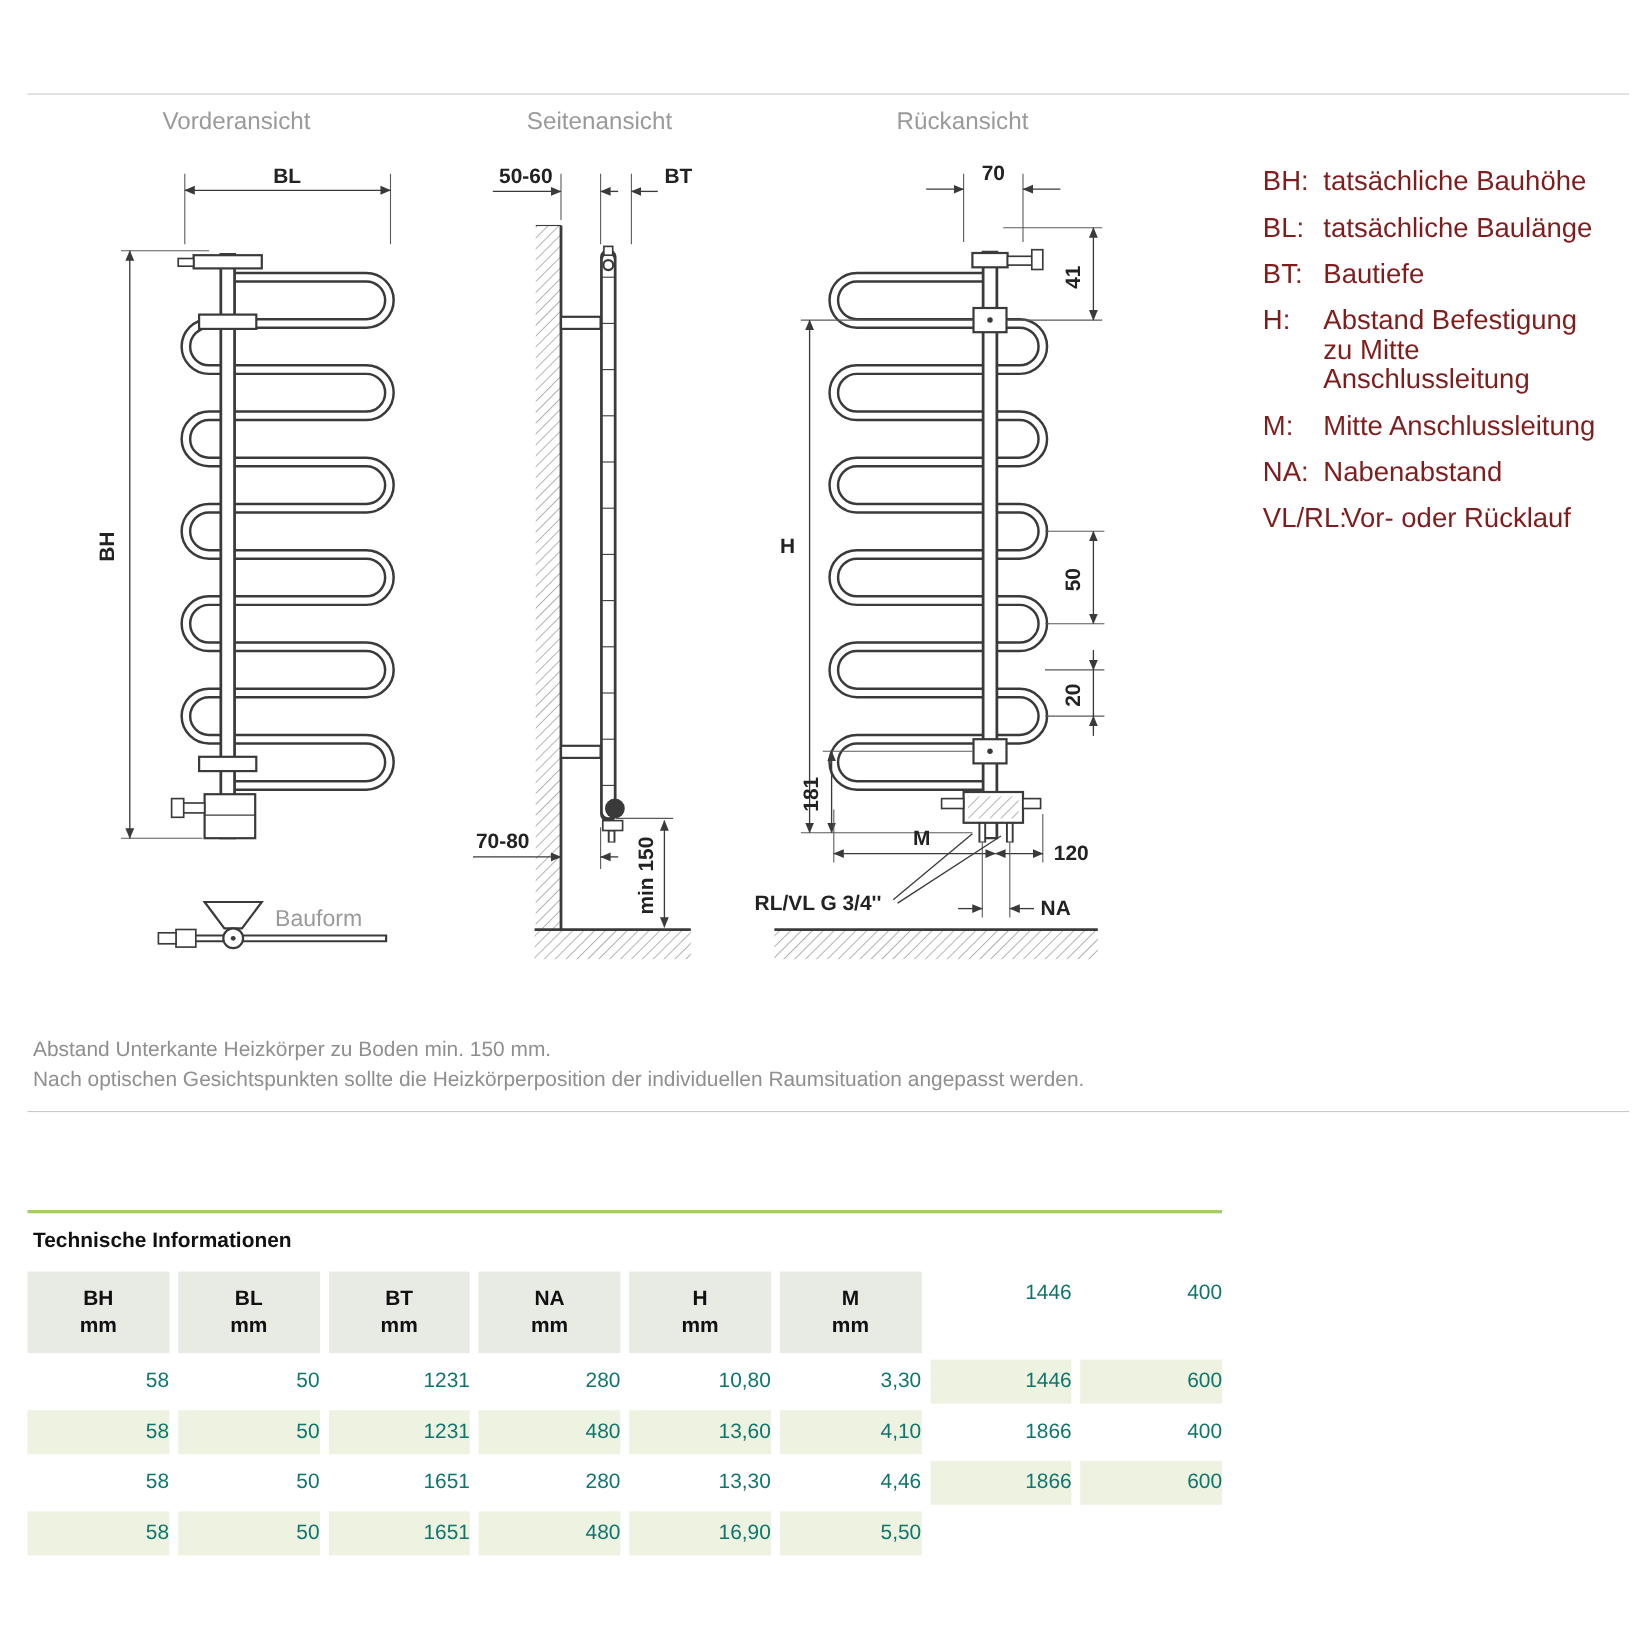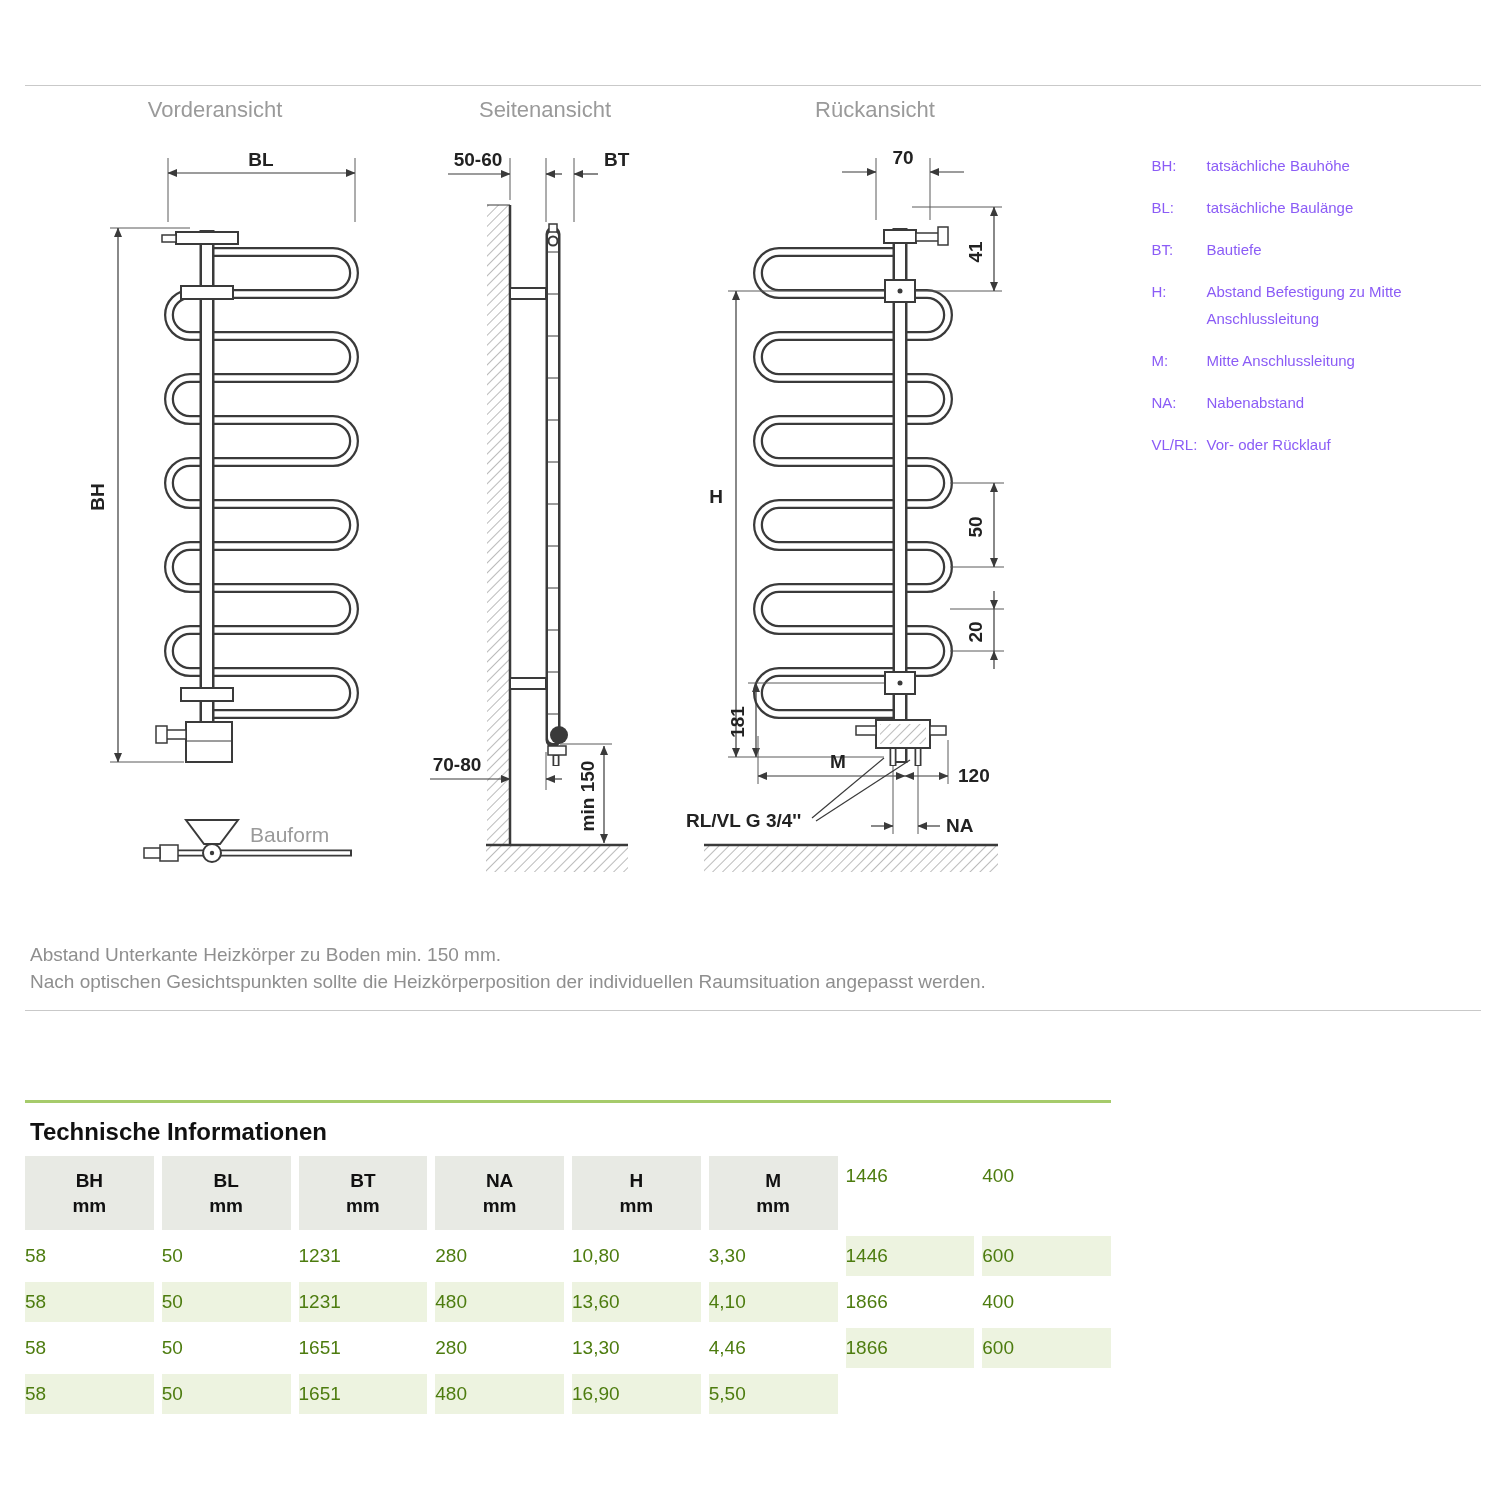--- a/index.html
+++ b/index.html
@@ -9,36 +9,36 @@
     font-family:"Liberation Sans", sans-serif;
     border-radius:10px;
   }
   .hairline { position:absolute; height:1px; background:#c9c9c9; left:25px; width:1456px; }
   .view-title { position:absolute; top:97px; width:220px; text-align:center;
     font-size:22px; color:#9a9a9a; }
   .drawing-svg { position:absolute; left:0; top:0; }
 
   
   .legend { position:absolute; left:1148px; top:152px; width:320px; }
-  .legend-row { display:flex; margin-bottom:15px; font-size:15px; color:#8b5cf6; line-height:27px;justify-content:center; }
+  .legend-row { display:flex; margin-bottom:15px; font-size:25px; color:#7f1d1d; line-height:27px; }
   .legend-abbr { min-width:55px; }
   .legend-text { width:258px; }
 
   
   .notes { position:absolute; left:30px; top:941px; font-size:19px; color:#8f8f8f; line-height:27px; }
 
   
   .green-rule { position:absolute; left:25px; top:1100px; width:1086px; height:3px; background:#a6cb6b; }
-  .tech-title { position:absolute; left:30px; top:1118px; font-size:24px; font-weight:bold; color:#111111; }
+  .tech-title { position:absolute; left:30px; top:1118px; font-size:19px; font-weight:bold; color:#111111; }
   .tech-table { position:absolute; left:25px; top:1156px; width:1086px;
     display:grid; grid-template-columns:repeat(8, 1fr); column-gap:8px; row-gap:6px; }
   .th { background:#e8eae4; display:flex; flex-direction:column; justify-content:center;
     align-items:center; text-align:center; font-weight:bold; font-size:19px; color:#111111;
     height:74px; line-height:25px; }
-  .td { text-align:left; font-size:19px; color:#4d7c0f; height:40px; line-height:40px; background:transparent; }
+  .td { text-align:right; font-size:19px; color:#0f766e; height:40px; line-height:40px; background:transparent; }
   .td.alt { background:#edf3e0; }
 
   
   .tube-o { fill:none; stroke:#3a3a3a; stroke-width:10; }
   .tube-i { fill:none; stroke:#ffffff; stroke-width:5.5; }
   .rail-o { stroke:#3a3a3a; stroke-width:15; }
   .rail-i { stroke:#ffffff; stroke-width:10; }
   .pipe-o { stroke:#3a3a3a; stroke-width:7; }
   .pipe-i { stroke:#ffffff; stroke-width:3.5; }
   .fit { fill:#ffffff; stroke:#3a3a3a; stroke-width:2; }

